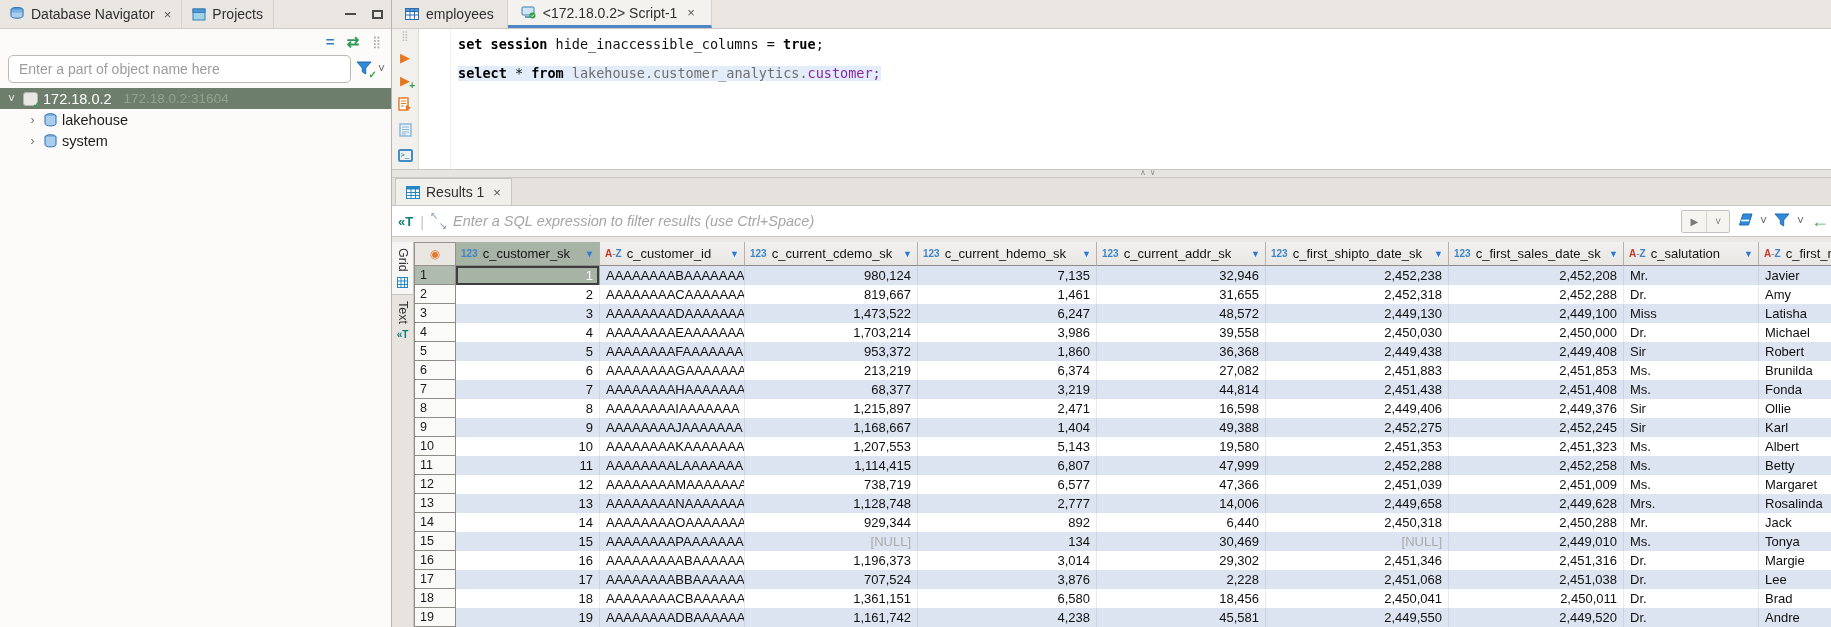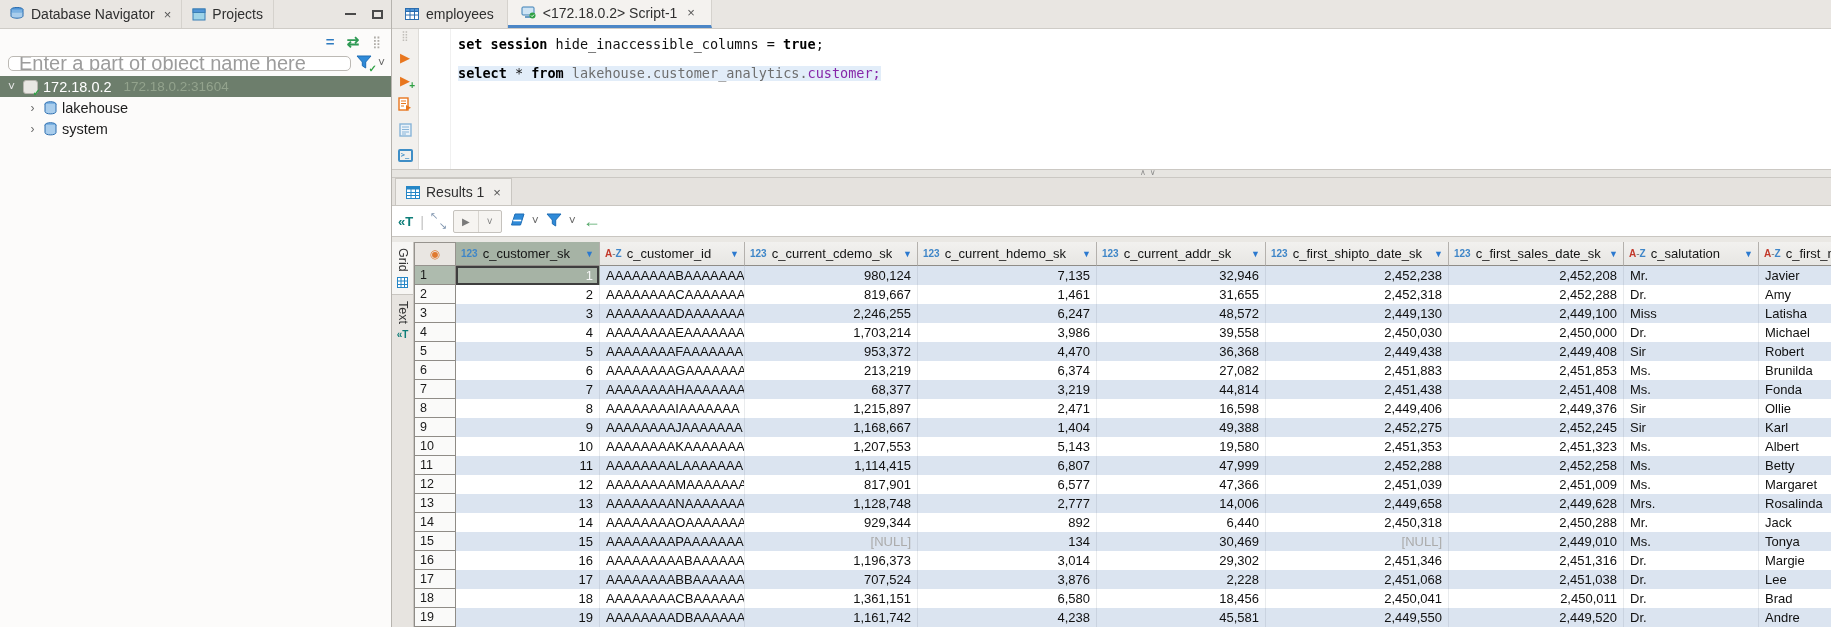--- a/index.html
+++ b/index.html
@@ -12,21 +12,21 @@
 .ltabbar .tab{border-right:1px solid #d5d2cd}
 .closex{color:#555;font-size:13px;margin-left:3px;line-height:1}
 .winbtns{position:absolute;right:8px;top:0;height:100%;display:flex;align-items:center;gap:16px}
 .minbar{width:11px;height:2px;background:#4a4a4a;display:inline-block}
 .maxbox{width:11px;height:9px;border:2px solid #4a4a4a;display:inline-block}
 .ltoolbar{height:25px;display:flex;align-items:center;justify-content:flex-end;gap:13px;padding-right:10px;background:#fcfbfa}
 .icon-collapse{color:#2e7bc0;font-weight:bold;font-size:15px;letter-spacing:-1px}
 .icon-link{color:#2f9a55;font-size:15px;font-weight:bold}
 .grip{color:#b0ada8;font-size:12px}
 .lfilter{margin:1px 6px 5px 8px;display:flex;align-items:center;gap:5px}
-.lfilter input{flex:1;height:15px;border:1px solid #bcb9b4;border-radius:5px;padding:0 10px;font-size:20px;color:#333;background:#fff;outline:none}
+.lfilter input{flex:1;height:15px;border:1px solid #bcb9b4;border-radius:5px;padding:13px 10px;font-size:14px;color:#333;background:#fff;outline:none}
 .lfilter input::placeholder{color:#9c9c9c}
 .funnelwrap{position:relative;width:17px;height:16px;flex:none}
 .funnelcheck{position:absolute;right:-4px;bottom:-3px;color:#2ea043;font-size:10px;font-weight:bold}
 .chev{color:#666;font-size:12px}
 .tree{font-size:14.5px;color:#1c1c1c}
 .trow{height:21px;display:flex;align-items:center;gap:5px;padding-left:5px;white-space:nowrap}
 .trow.sel{background:#6d7e6c;color:#fff}
 .expander{width:13px;text-align:center;color:#6b6b6b;font-size:12px;flex:none}
 .trow.sel .expander{color:#e8e8e8}
 .conn-detail{color:#93a38d;margin-left:7px;font-size:13.5px}
@@ -233,20 +233,21 @@
       <span class="closex">×</span>
     </div>
   </div>
   <div class="filterbar">
     <span class="sqlficon">«T</span>
     <span class="fsep">|</span>
     <span class="fexpand">
         <span class="nw">↖</span>
         <span class="se">↘</span>
       </span>
+    <span class="fplaceholder">Enter a SQL expression to filter results (use Ctrl+Space)</span>
     <span class="fbtn-group">
       <span class="fbtn">▶</span>
       <span class="fbtn">˅</span>
     </span>
     <span>
       <svg width="16" height="13" viewBox="0 0 16 13">
           <path d="M6 1h9l-3.5 11H2.5Z" fill="#2f8ad8" stroke="#1e6db5"></path>
           <path d="M4.2 7.5h8" stroke="#fff" stroke-width="1.6"></path>
         </svg>
     </span>
@@ -347,21 +348,21 @@
             <div class="cell num" style="min-width: 169px; width: 169px;">31,655</div>
             <div class="cell num" style="min-width: 183px; width: 183px;">2,452,318</div>
             <div class="cell num" style="min-width: 175px; width: 175px;">2,452,288</div>
             <div class="cell str" style="min-width: 135px; width: 135px;">Dr.</div>
             <div class="cell str" style="min-width: 200px; width: 200px;">Amy</div>
           </div>
           <div class="row alt">
             <div class="rh">3</div>
             <div class="cell num" style="min-width: 144px; width: 144px;">3</div>
             <div class="cell str" style="min-width: 145px; width: 145px;">AAAAAAAADAAAAAAA</div>
-            <div class="cell num" style="min-width: 173px; width: 173px;">2,246,255</div>
+            <div class="cell num" style="min-width: 173px; width: 173px;">1,473,522</div>
             <div class="cell num" style="min-width: 179px; width: 179px;">6,247</div>
             <div class="cell num" style="min-width: 169px; width: 169px;">48,572</div>
             <div class="cell num" style="min-width: 183px; width: 183px;">2,449,130</div>
             <div class="cell num" style="min-width: 175px; width: 175px;">2,449,100</div>
             <div class="cell str" style="min-width: 135px; width: 135px;">Miss</div>
             <div class="cell str" style="min-width: 200px; width: 200px;">Latisha</div>
           </div>
           <div class="row">
             <div class="rh">4</div>
             <div class="cell num" style="min-width: 144px; width: 144px;">4</div>
@@ -372,21 +373,21 @@
             <div class="cell num" style="min-width: 183px; width: 183px;">2,450,030</div>
             <div class="cell num" style="min-width: 175px; width: 175px;">2,450,000</div>
             <div class="cell str" style="min-width: 135px; width: 135px;">Dr.</div>
             <div class="cell str" style="min-width: 200px; width: 200px;">Michael</div>
           </div>
           <div class="row alt">
             <div class="rh">5</div>
             <div class="cell num" style="min-width: 144px; width: 144px;">5</div>
             <div class="cell str" style="min-width: 145px; width: 145px;">AAAAAAAAFAAAAAAA</div>
             <div class="cell num" style="min-width: 173px; width: 173px;">953,372</div>
-            <div class="cell num" style="min-width: 179px; width: 179px;">4,470</div>
+            <div class="cell num" style="min-width: 179px; width: 179px;">1,860</div>
             <div class="cell num" style="min-width: 169px; width: 169px;">36,368</div>
             <div class="cell num" style="min-width: 183px; width: 183px;">2,449,438</div>
             <div class="cell num" style="min-width: 175px; width: 175px;">2,449,408</div>
             <div class="cell str" style="min-width: 135px; width: 135px;">Sir</div>
             <div class="cell str" style="min-width: 200px; width: 200px;">Robert</div>
           </div>
           <div class="row">
             <div class="rh">6</div>
             <div class="cell num" style="min-width: 144px; width: 144px;">6</div>
             <div class="cell str" style="min-width: 145px; width: 145px;">AAAAAAAAGAAAAAAA</div>
@@ -455,21 +456,21 @@
             <div class="cell num" style="min-width: 169px; width: 169px;">47,999</div>
             <div class="cell num" style="min-width: 183px; width: 183px;">2,452,288</div>
             <div class="cell num" style="min-width: 175px; width: 175px;">2,452,258</div>
             <div class="cell str" style="min-width: 135px; width: 135px;">Ms.</div>
             <div class="cell str" style="min-width: 200px; width: 200px;">Betty</div>
           </div>
           <div class="row">
             <div class="rh">12</div>
             <div class="cell num" style="min-width: 144px; width: 144px;">12</div>
             <div class="cell str" style="min-width: 145px; width: 145px;">AAAAAAAAMAAAAAAA</div>
-            <div class="cell num" style="min-width: 173px; width: 173px;">817,901</div>
+            <div class="cell num" style="min-width: 173px; width: 173px;">738,719</div>
             <div class="cell num" style="min-width: 179px; width: 179px;">6,577</div>
             <div class="cell num" style="min-width: 169px; width: 169px;">47,366</div>
             <div class="cell num" style="min-width: 183px; width: 183px;">2,451,039</div>
             <div class="cell num" style="min-width: 175px; width: 175px;">2,451,009</div>
             <div class="cell str" style="min-width: 135px; width: 135px;">Ms.</div>
             <div class="cell str" style="min-width: 200px; width: 200px;">Margaret</div>
           </div>
           <div class="row alt">
             <div class="rh">13</div>
             <div class="cell num" style="min-width: 144px; width: 144px;">13</div>

